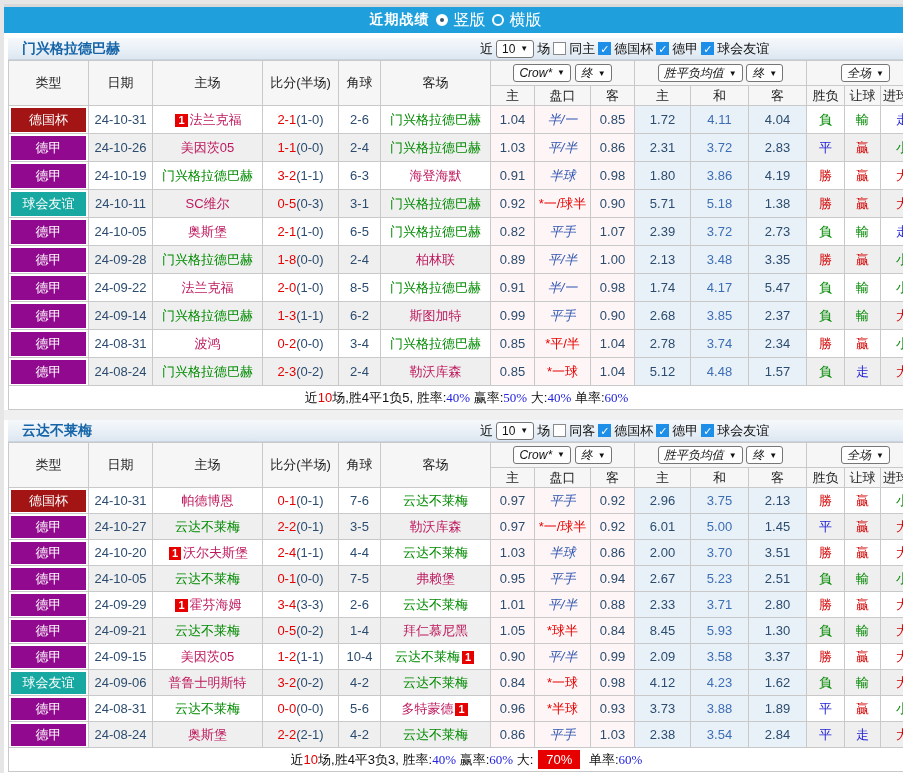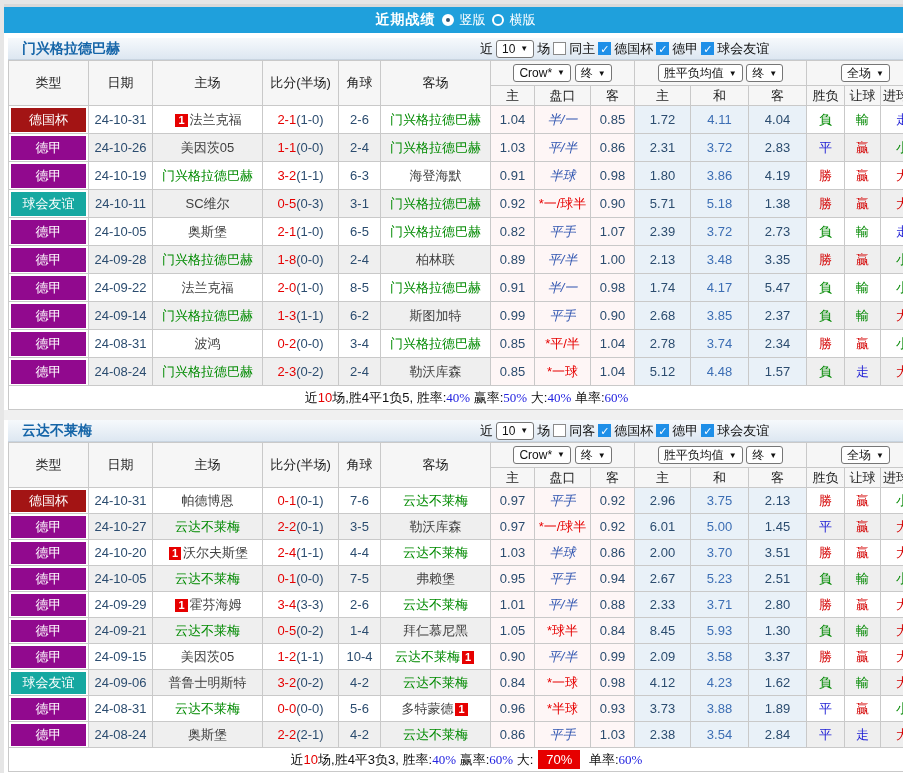--- a/index.html
+++ b/index.html
@@ -7,21 +7,21 @@
   body { font-family:"Liberation Sans","DejaVu Sans",sans-serif; font-size:13px; color:#222; }
   .page { width:903px; height:773px; overflow:hidden; background:#fff; position:relative; margin:4px; }
   .top-strip { height:3px; background:#d9d9d9; }
 
   
   .topbar { height:26px; background:var(--topbar_bg); display:flex; align-items:center; justify-content:center; gap:6px; color:#fff; }
   .tb-title { font-weight:bold; font-size:14px; letter-spacing:1px; }
   .radio { width:12px; height:12px; border:2px solid #fff; border-radius:50%; display:inline-block; position:relative; vertical-align:-2px; cursor:pointer; }
   .radio.on { background:#fff; }
   .radio.on::after { content:''; position:absolute; inset:2px; background:#33536f; border-radius:50%; }
-  .tb-radio-label { font-size:13px; }
+  .tb-radio-label { font-size:16px; }
 
   .content { padding-left:4px; background:#fff; }
   .gap-white { height:5px; background:#fff; }
   .section-gap { height:10px; background:#f0f0f0; margin-left:-4px; }
 
   
   .section-bar { height:22px; background:linear-gradient(#f6f9fc,#dde7f1); border-bottom:1px solid #c8d4e0; position:relative; display:flex; align-items:center; }
   .sec-title { color:var(--section_title); font-weight:bold; font-size:14px; margin-left:14px; }
   .sec-filter { position:absolute; left:472px; display:flex; align-items:center; gap:3px; white-space:nowrap; color:#111; }
 
@@ -32,34 +32,34 @@
   
   .cb { display:inline-block; width:13px; height:13px; border:1px solid #8a8a8a; background:#fff; font-size:11px; line-height:12px; text-align:center; vertical-align:-2px; cursor:pointer; }
   .cb.on { background:var(--check_blue); border-color:var(--check_blue); color:#fff; font-weight:bold; }
 
   
   table.grid { border-collapse:collapse; table-layout:fixed; width:916px; background:#fff; }
   .grid th, .grid td { border:1px solid #c9c9c9; text-align:center; overflow:hidden; white-space:nowrap; }
   .grid thead th { background:#f6f6f6; font-weight:normal; color:#222; font-size:13px; }
   .grid thead tr.h1 th { height:25px; }
   .grid thead tr.h2 th { height:20px; }
-  .selcell { background:#f6f6f6; }
+  .selcell { background:#f6f6f6;font-style:italic; }
   .t1 tbody td { height:28px; }
   .t2 tbody td { height:26px; }
   tr.alt td { background:#efefef; }
 
   .c-type { padding:1px 2px; background:#fff !important; }
   .type-badge { color:#fff; font-size:13px; display:flex; align-items:center; justify-content:center; }
   .t1 .type-badge { height:24px; } .t2 .type-badge { height:22px; }
   .type-badge.cup { background:var(--cup); }
   .type-badge.league { background:var(--league); }
   .type-badge.friendly { background:var(--friendly); }
 
   .c-date, .c-num { color:var(--num_navy); }
-  .team { color:#404040; }
+  .team { color:#be185d; }
   .team.green { color:var(--team_green); }
   .num-badge { background:var(--score_red); color:#fff; font-size:11px; font-weight:bold; padding:0 3px; margin:0 2px; display:inline-block; line-height:13px; }
   .s-main { color:var(--score_red); }
   .s-half { color:var(--num_navy); }
 
   .c-odds { background:var(--odds_bg) !important; color:var(--num_navy); }
   .c-odds.hblue { color:var(--handicap_blue);font-style:italic; }
   .c-odds.hred  { color:var(--handicap_red); }
   .c-avg { background:var(--avg_bg) !important; color:var(--num_navy); }
   .c-avg.mid { color:var(--avg_mid_blue); }

